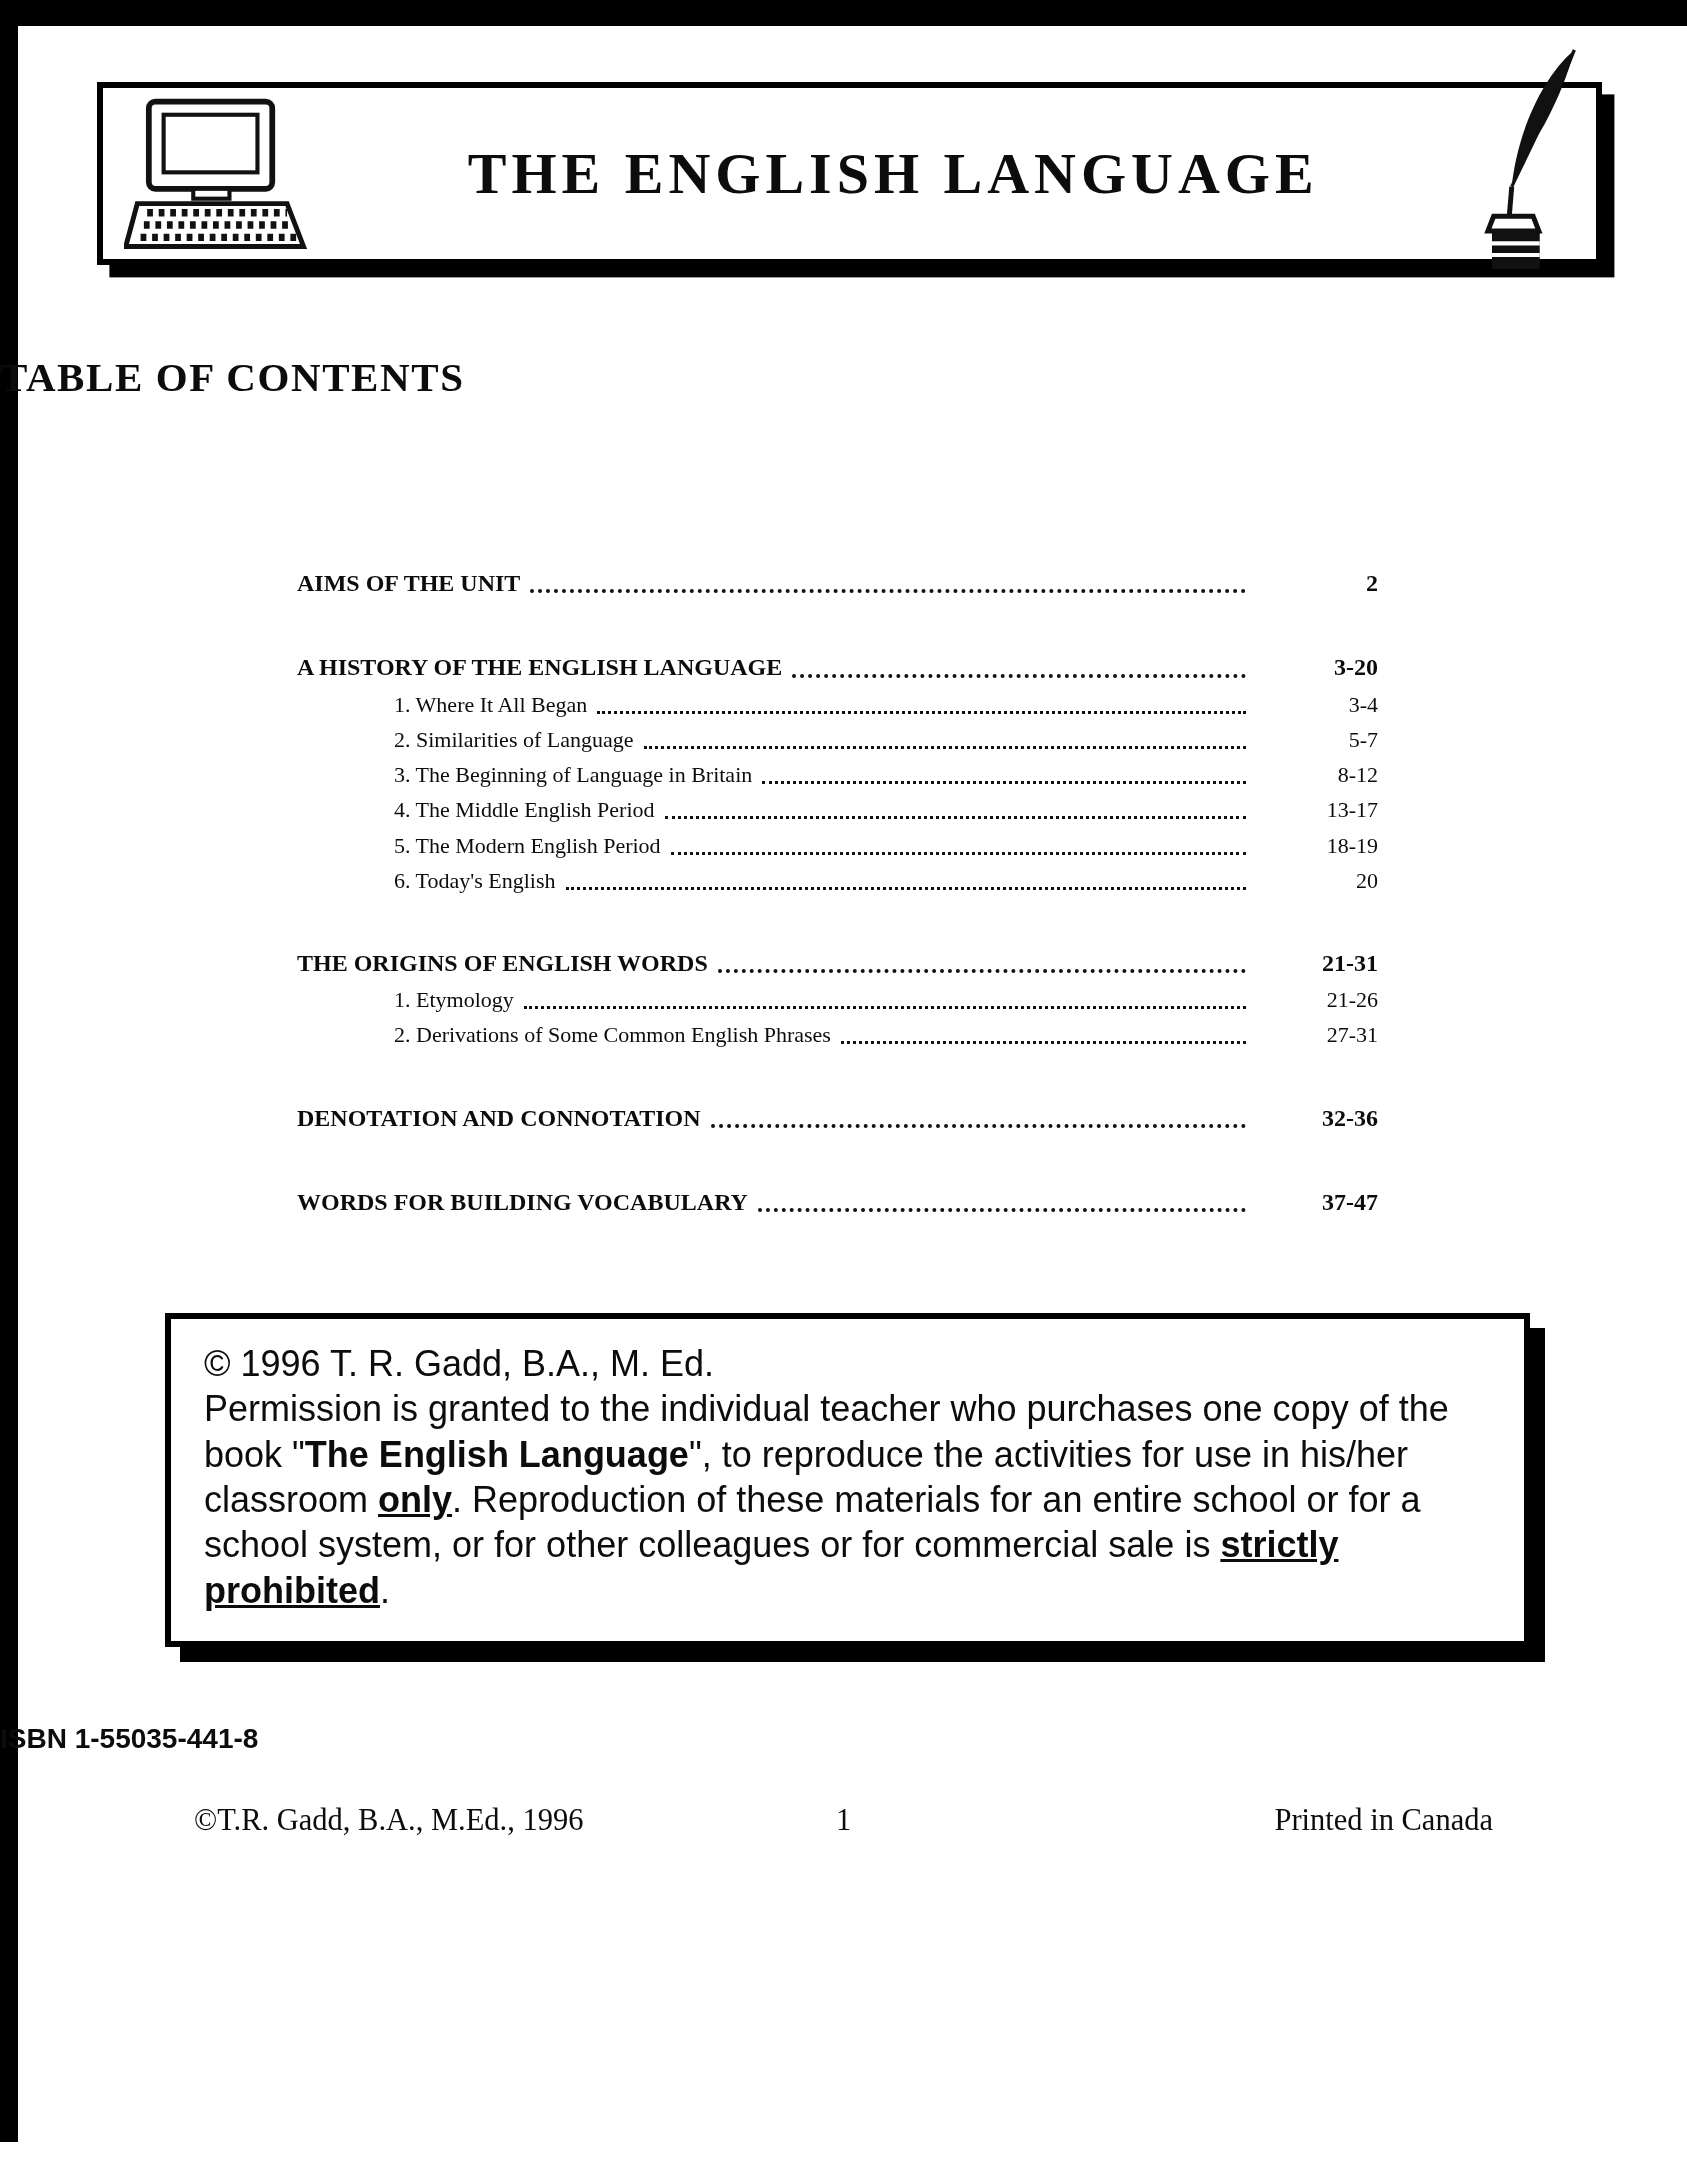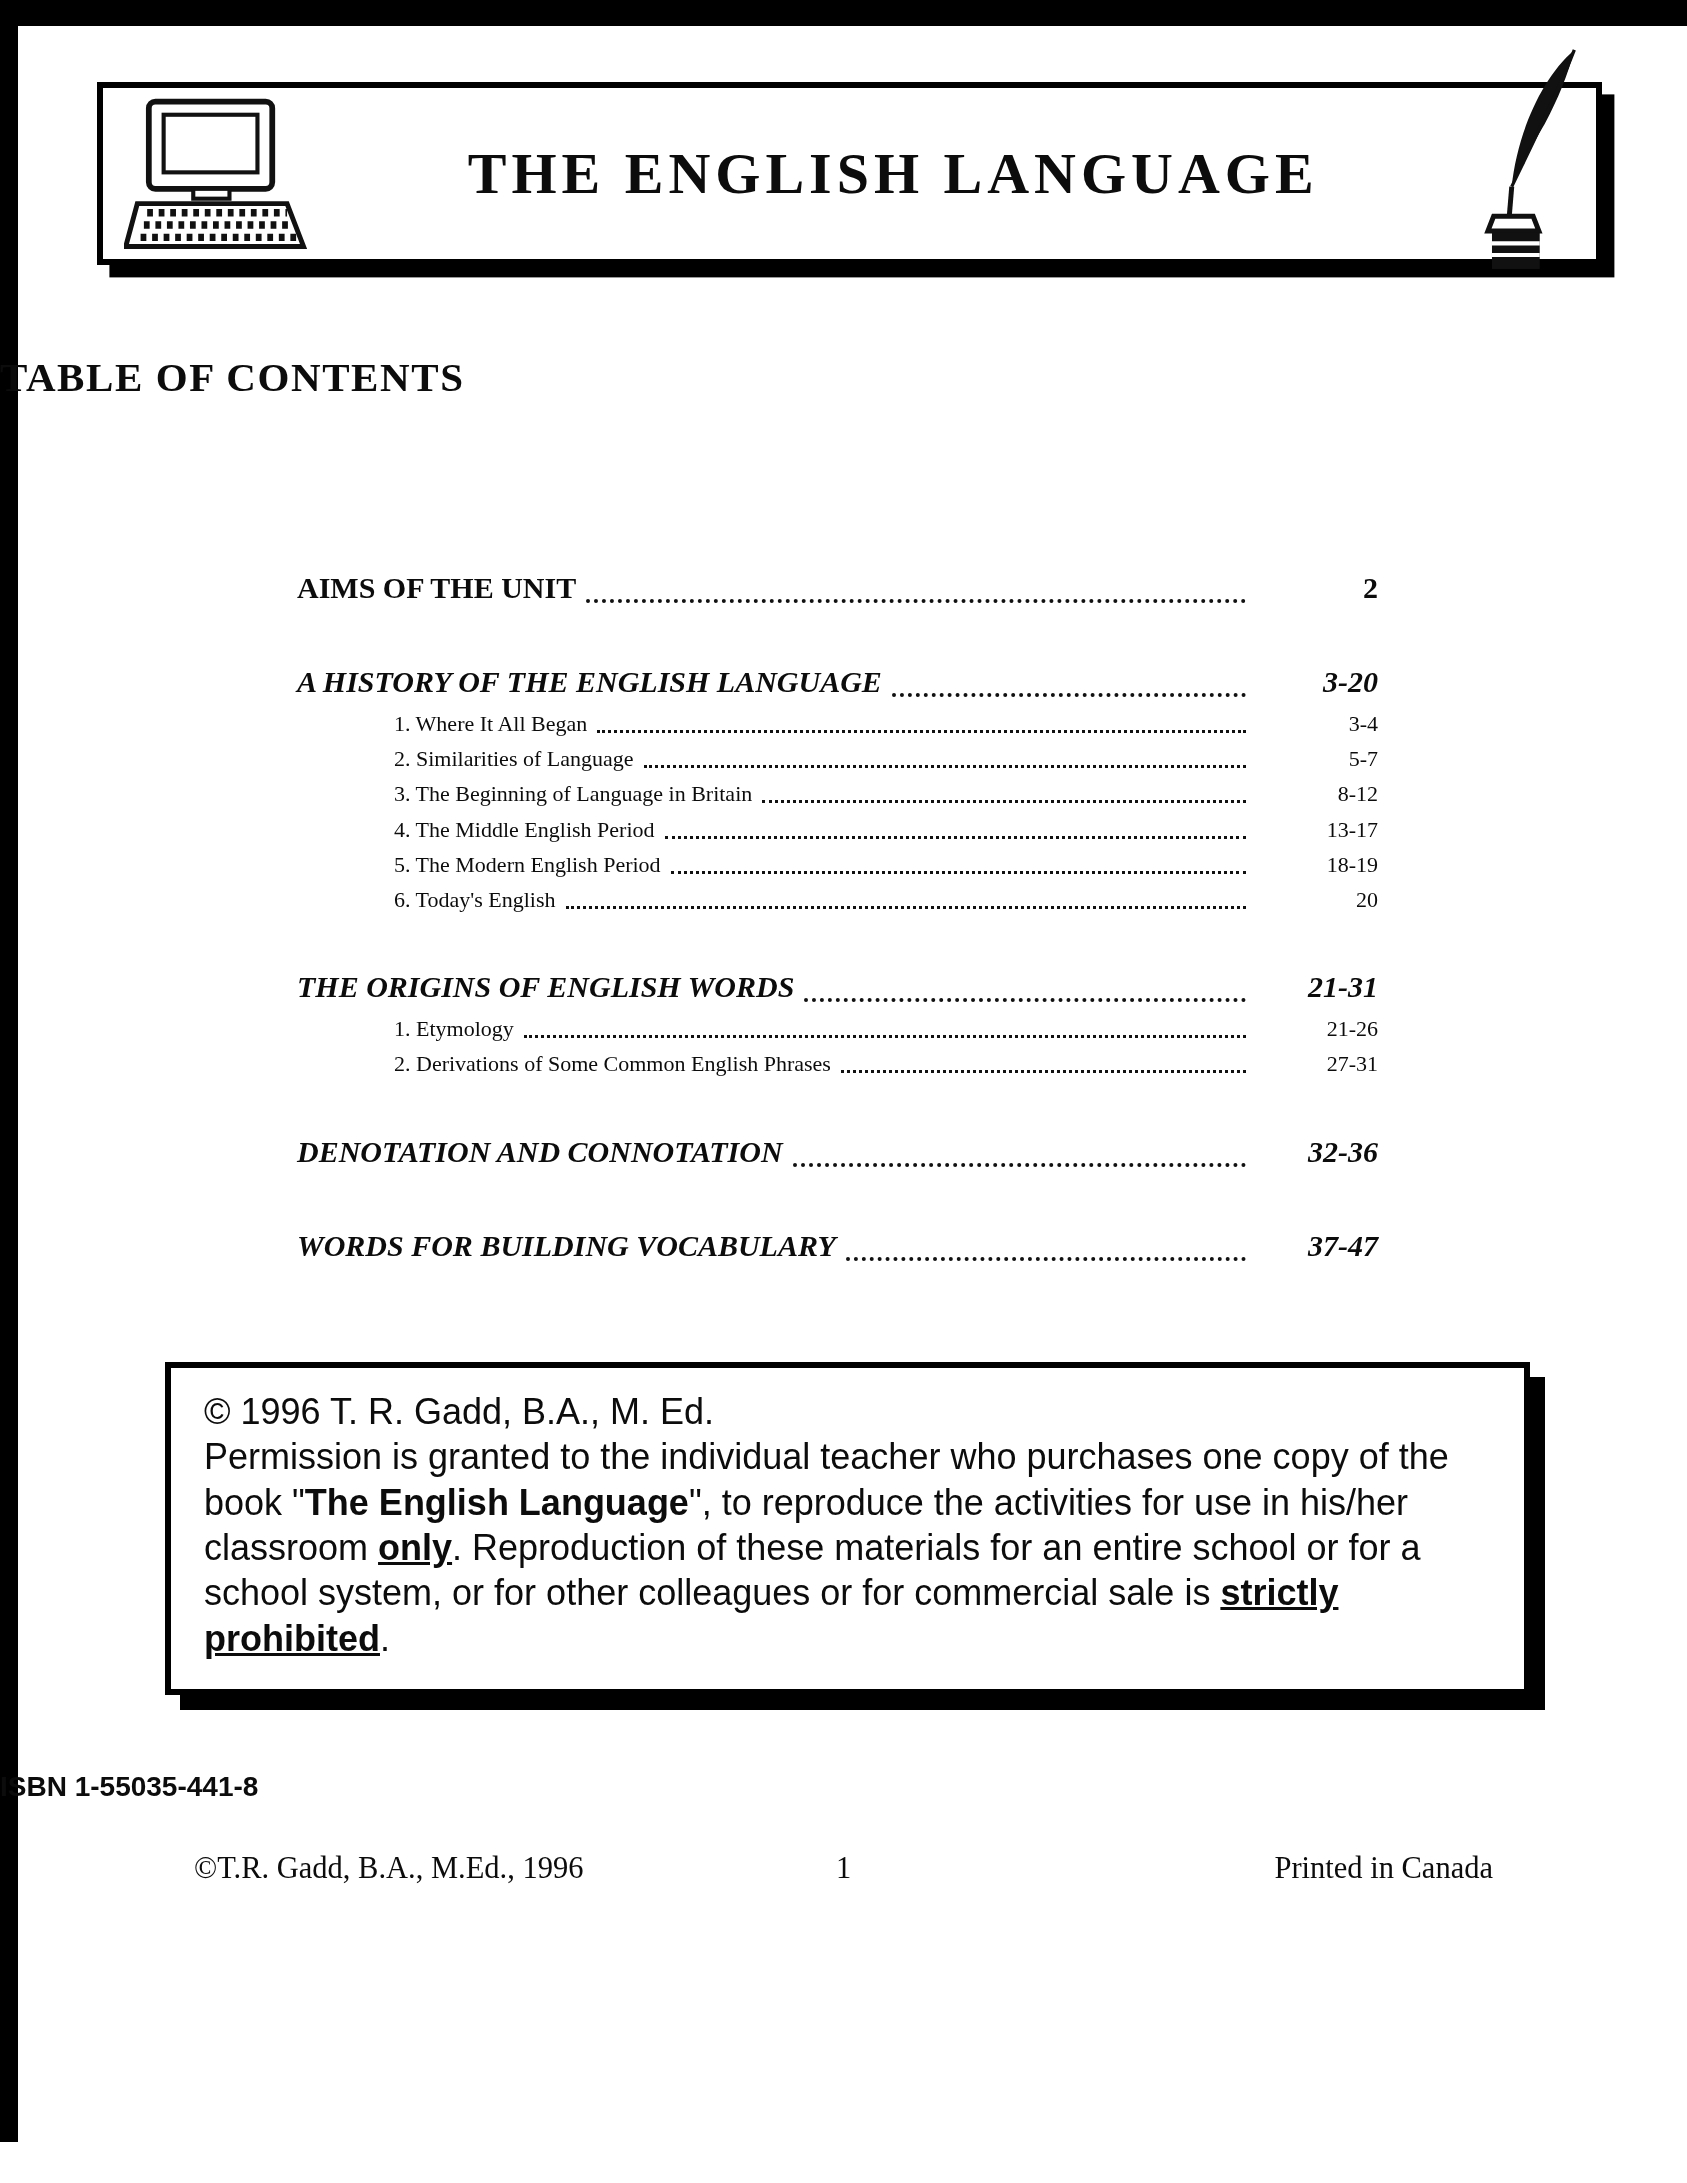--- a/index.html
+++ b/index.html
@@ -45,22 +45,22 @@
   
   .content { position: absolute; top: 353px; left: 0; width: 1687px; }
 
   .toc-heading {
     margin: 0; 
     font-size: 41px; font-weight: 700; letter-spacing: 1.6px;
   }
 
   .toc { margin: 163px 0 0 297px; width: 1081px; }
   .toc-row { display: flex; align-items: flex-end; line-height: 1.6; }
-  .toc-row.top { font-size: 30px; font-weight: 700; }
-  .toc-row.gap { margin-top: 46px; font-style: italic; }
+  .toc-row.top { font-size: 24px; font-weight: 700; }
+  .toc-row.gap { margin-top: 46px; }
   .toc-row.sub { font-size: 22px; font-weight: 400; padding-left: 97px; }
   .toc-label { white-space: nowrap; }
   .toc-leader {
     flex: 1; margin: 0 10px;
     border-bottom: 3.3px dotted #111;
   }
   .toc-row.top .toc-leader { border-bottom-width: 4.1px; margin-bottom: 9px; }
   .toc-row.sub .toc-leader { margin-bottom: 8.2px; }
   .toc-pages { flex: 0 0 122px; text-align: right; white-space: nowrap; }
 

